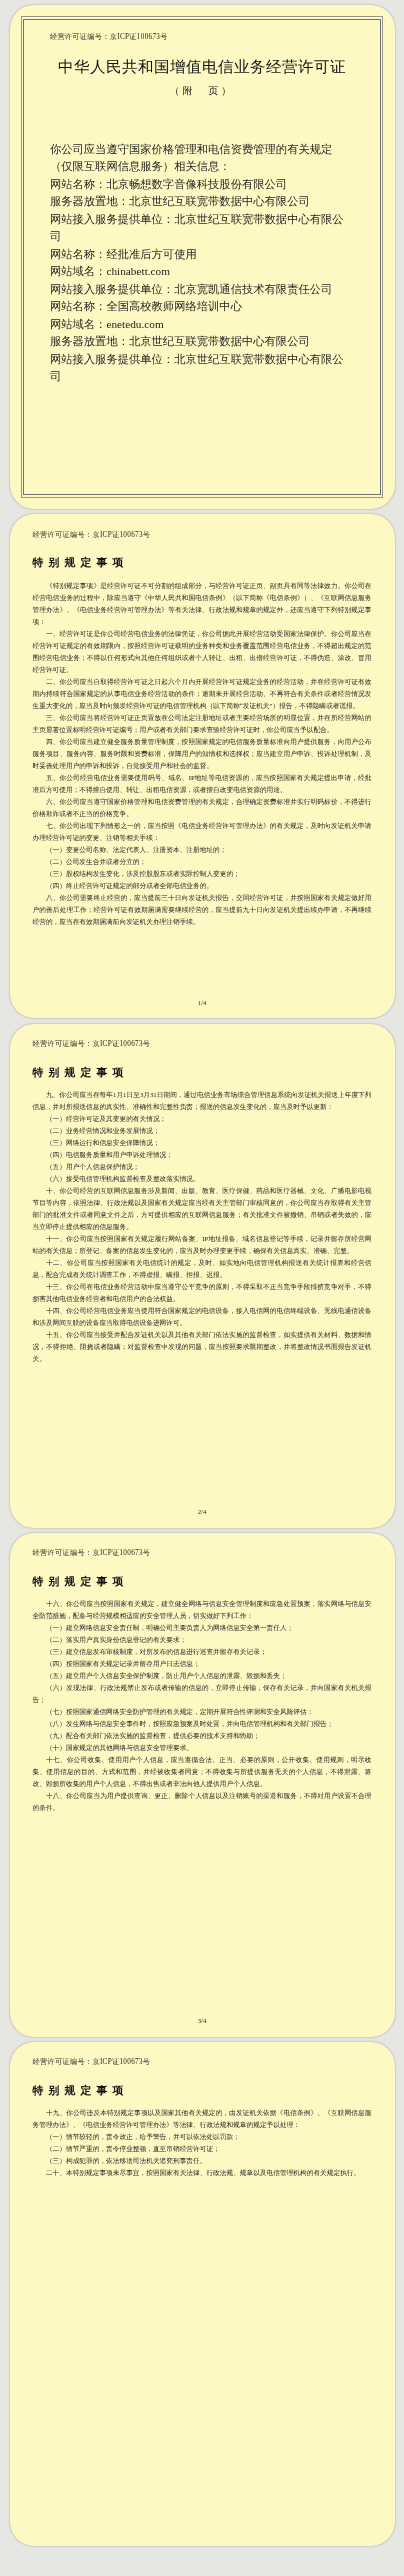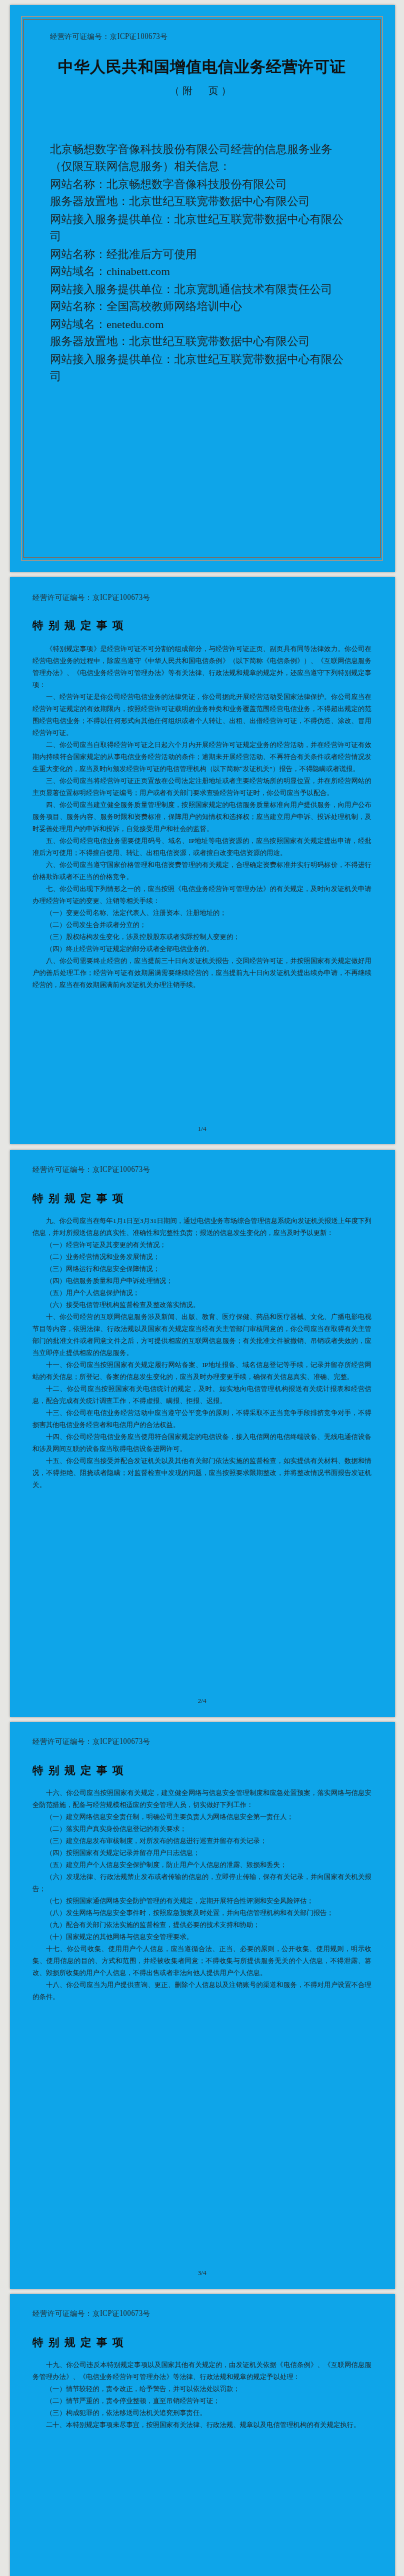--- a/index.html
+++ b/index.html
@@ -13,25 +13,26 @@
     width: 385px;
     margin: 0 auto;
     padding: 5.2px 0 8.8px;
     display: flex;
     flex-direction: column;
     gap: 5.2px;
   }
   .page {
     position: relative;
     width: 385px;
-    height: 567px;
-    background: #0ea5e9;
+    height: 504px;
+    background: #fef9c3;
     box-shadow: 0 0 2.1px rgba(0,0,0,.35);
     box-sizing: border-box;
     overflow: hidden;
+    border-radius: 24px;
   }
   
   .frame-outer {
     position: absolute;
     top: 11.3px; left: 11.3px; right: 11.3px; bottom: 11.3px;
     border: 0.5px solid #979790;
   }
   .frame-inner {
     position: absolute;
     top: 1.5px; left: 1.5px; right: 1.5px; bottom: 1.5px;
@@ -44,21 +45,21 @@
     box-sizing: border-box;
   }
   .lic-header {
     font-size: 7.2px;
     letter-spacing: 0.3px;
     color: #262626;
   }
   .cert-title {
     margin: 15.5px 0 0;
     font-size: 15.5px;
-    font-weight: bold;
+    font-weight: normal;
     text-align: center;
     letter-spacing: 0.5px;
     color: #111;
   }
   .cert-subtitle {
     margin-top: 6.2px;
     text-align: center;
     font-size: 9.8px;
     letter-spacing: 3.1px;
     font-weight: normal;
@@ -112,21 +113,21 @@
     <div class="frame-outer">
       <div class="frame-inner"></div>
     </div>
     <div class="cert-content">
       <div class="lic-header">
         <span>经营许可证编号：</span><span>京ICP证100673号</span>
       </div>
       <h1 class="cert-title">中华人民共和国增值电信业务经营许可证</h1>
       <div class="cert-subtitle">（附　页）</div>
       <div class="cert-body">
-        <p class="cert-intro">北京畅想数字音像科技股份有限公司经营的信息服务业务（仅限互联网信息服务）相关信息：</p>
+        <p class="cert-intro">你公司应当遵守国家价格管理和电信资费管理的有关规定（仅限互联网信息服务）相关信息：</p>
         <div>
 
             <p class="cert-field"><span>网站名称：</span><span>北京畅想数字音像科技股份有限公司</span></p>
 
 
             <p class="cert-field"><span>服务器放置地：</span><span>北京世纪互联宽带数据中心有限公司</span></p>
 
             <p class="cert-field"><span>网站接入服务提供单位：</span><span>北京世纪互联宽带数据中心有限公司</span></p>
 
             <p class="cert-field"><span>网站名称：</span><span>经批准后方可使用</span></p>

